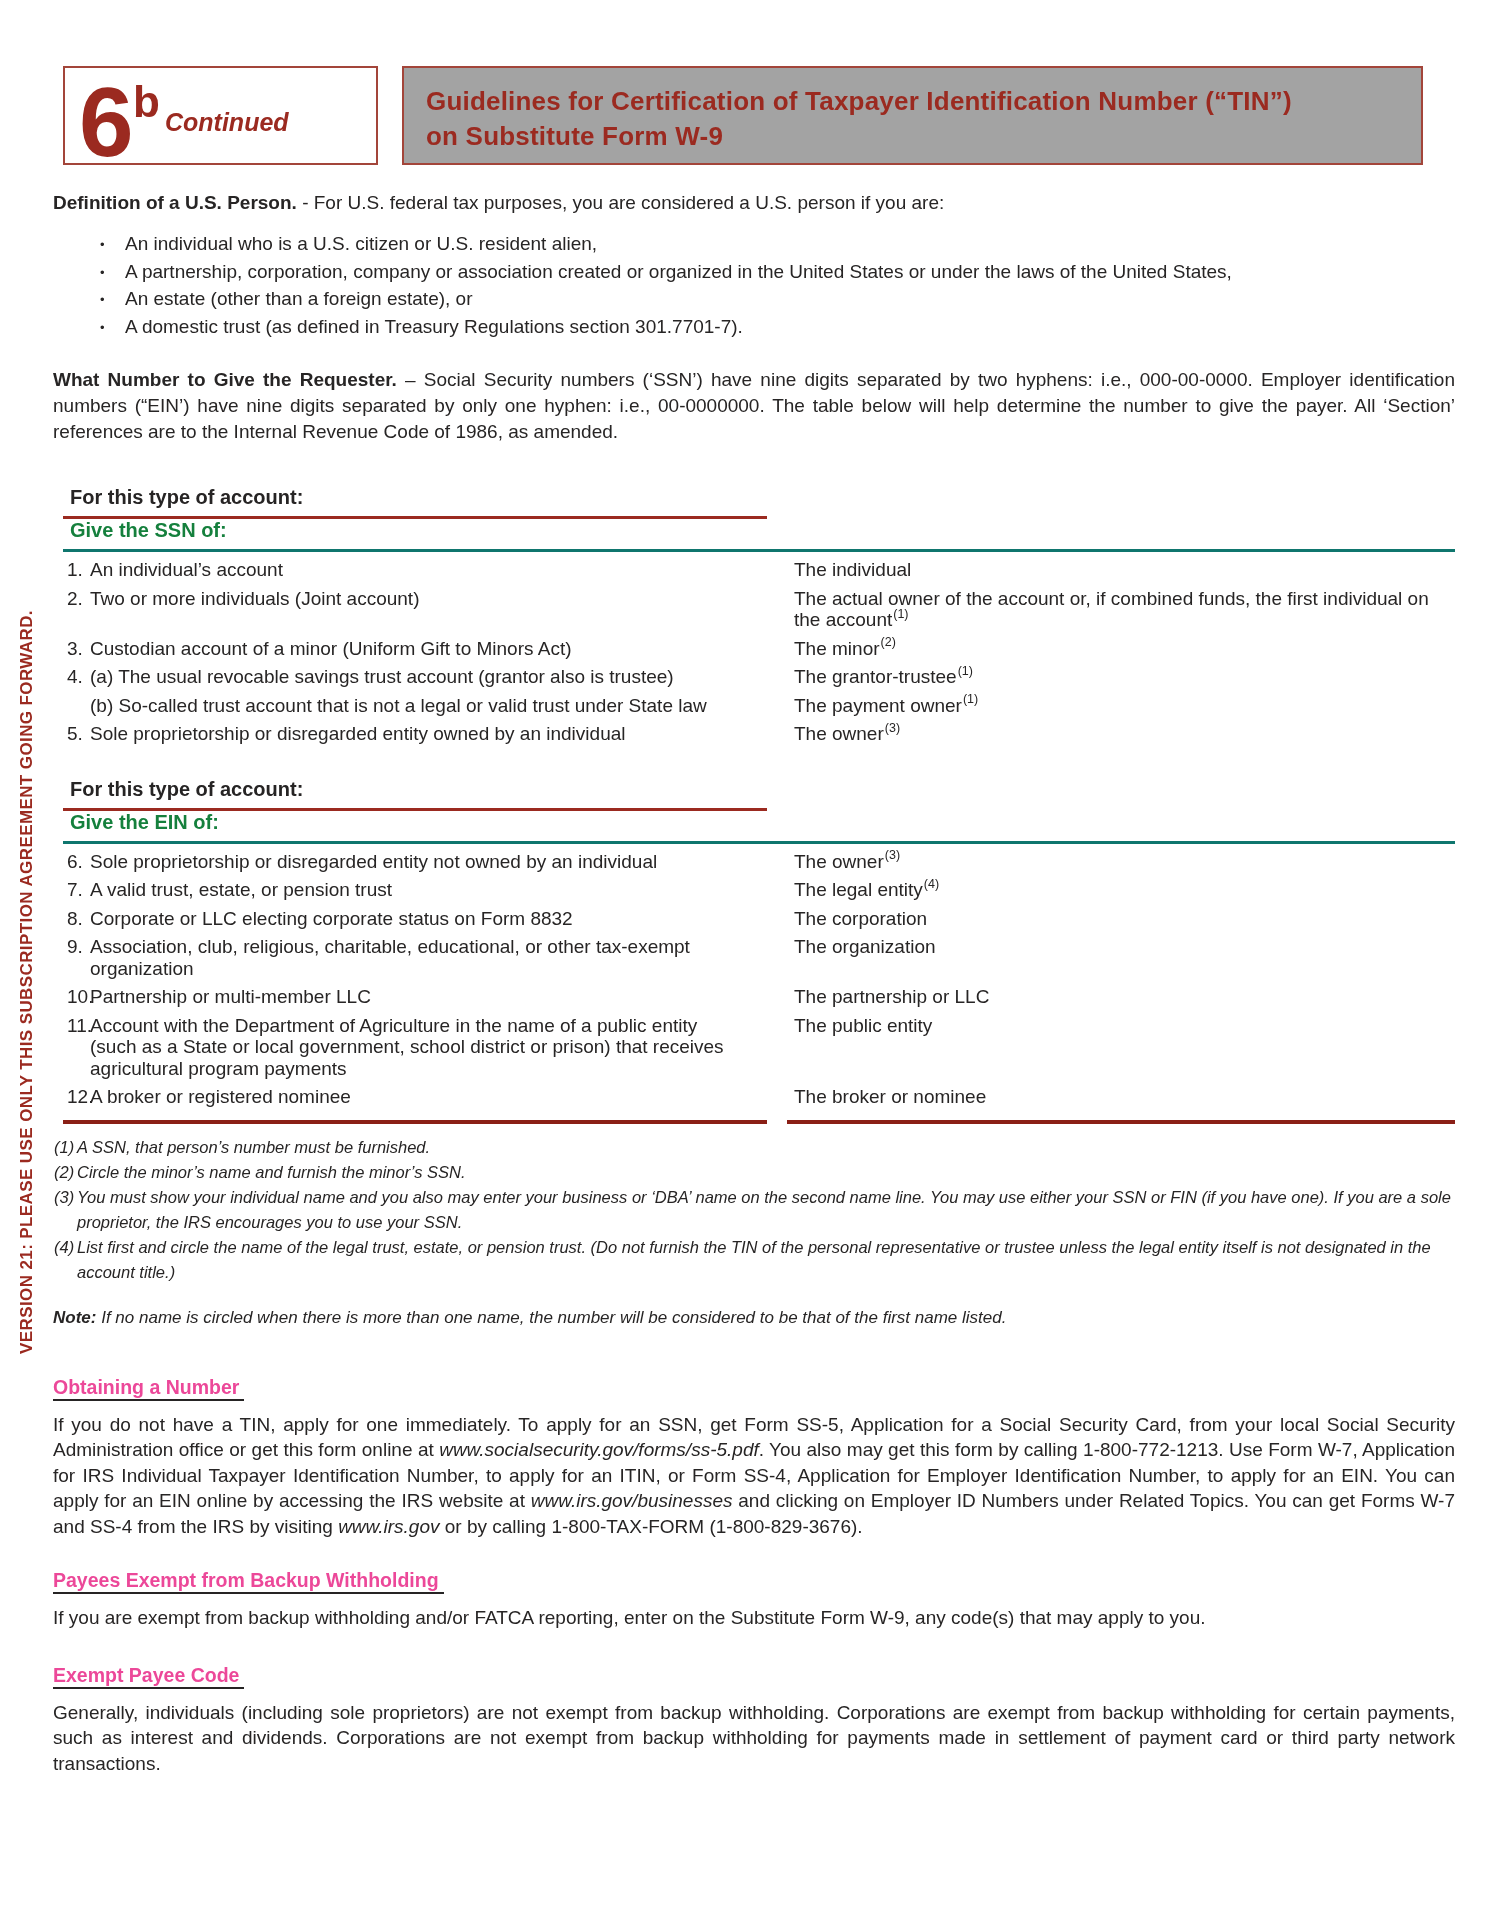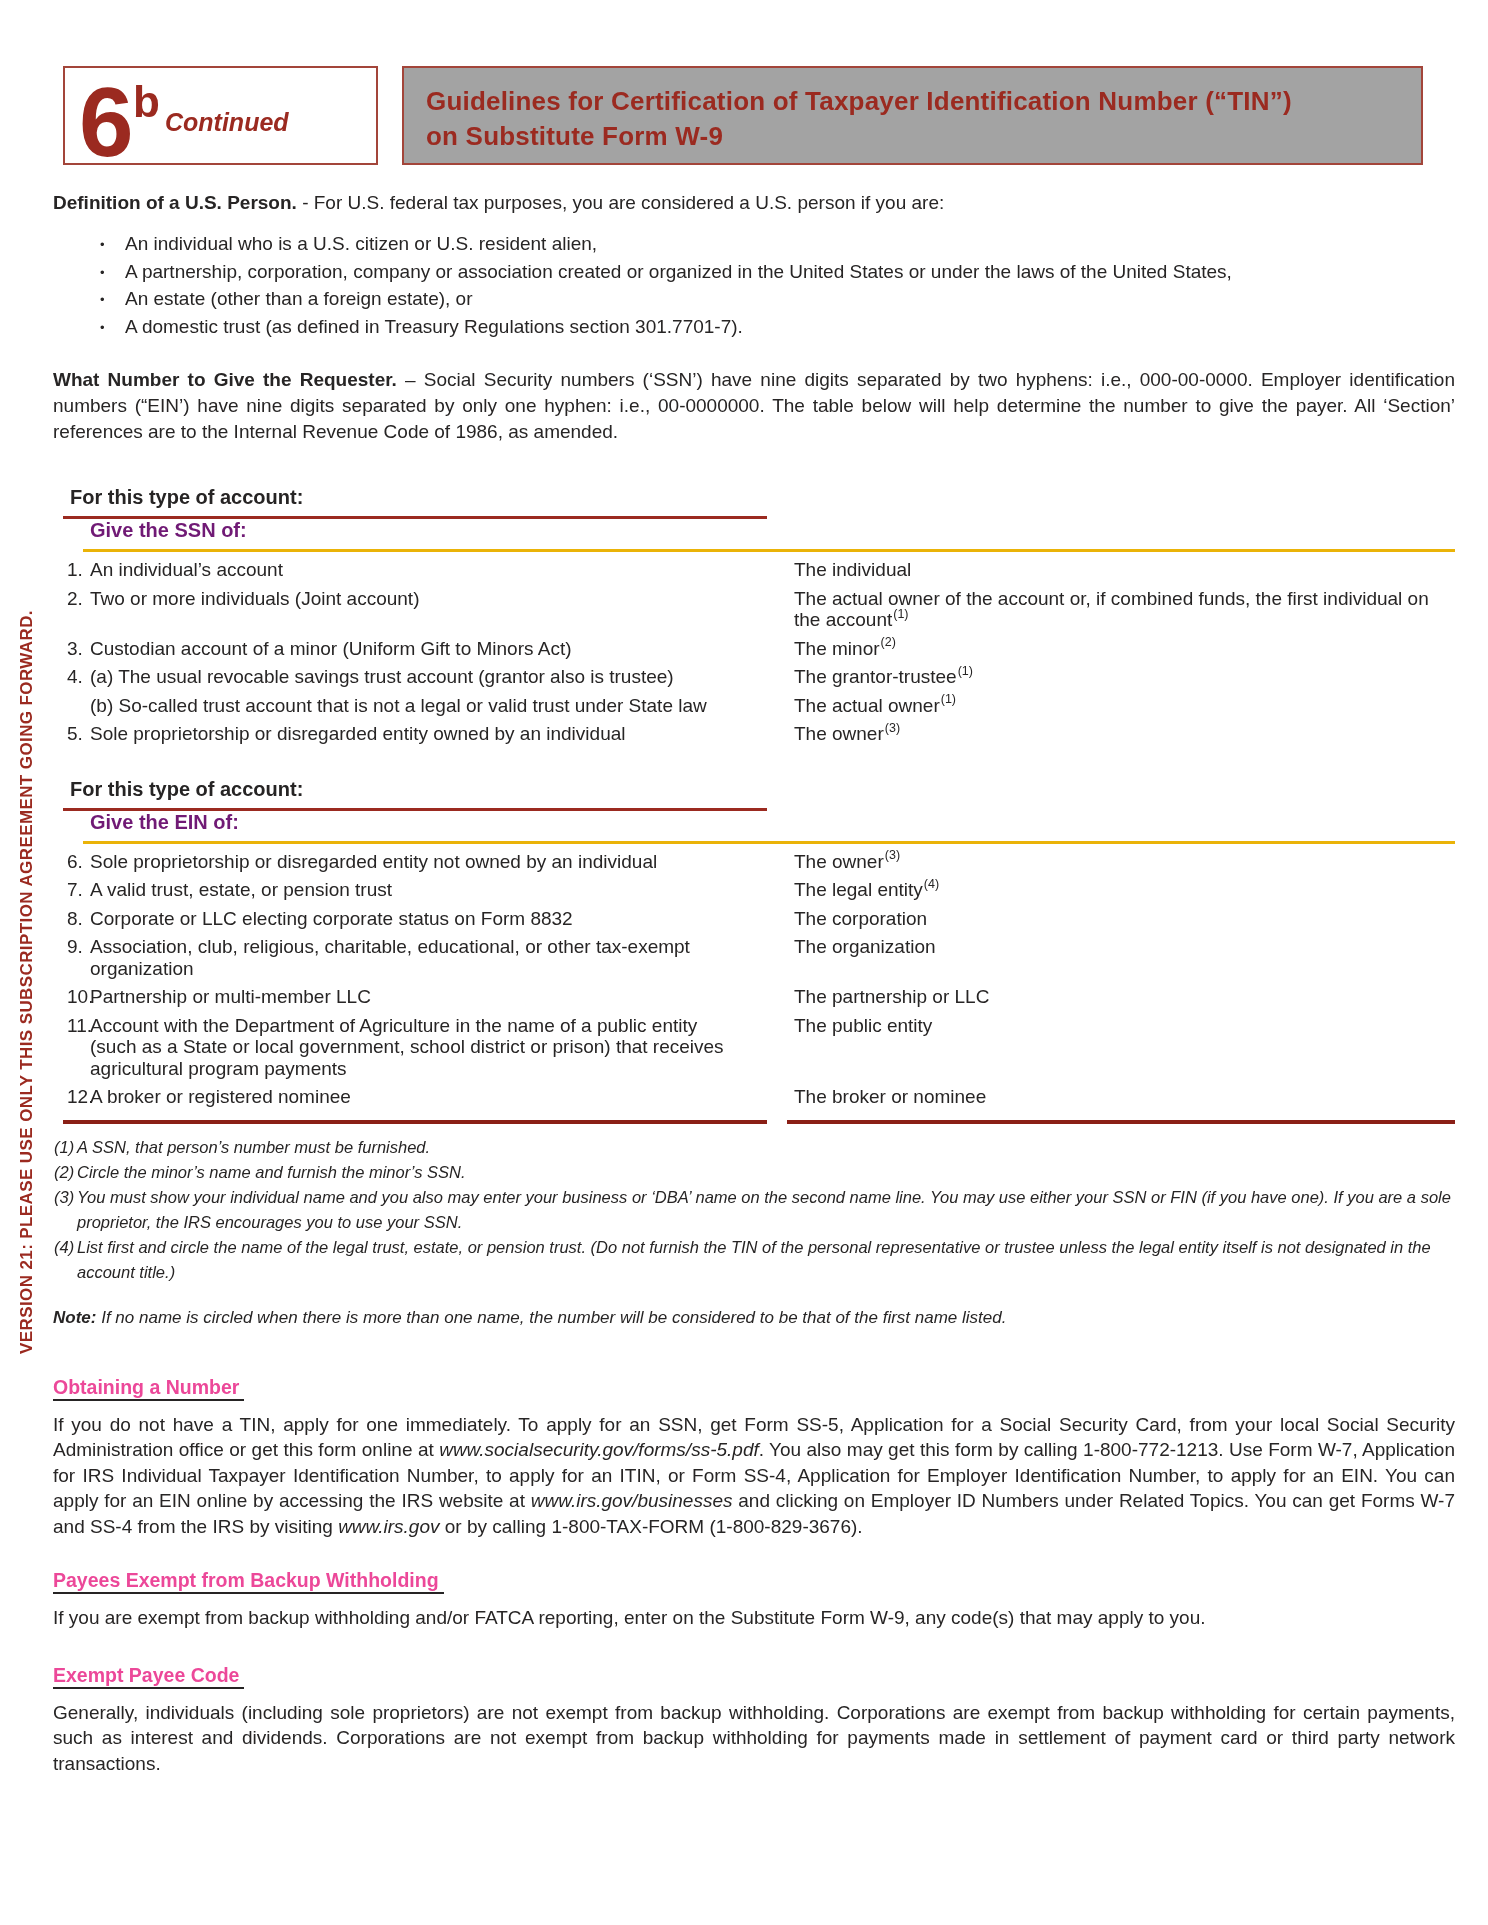--- a/index.html
+++ b/index.html
@@ -33,22 +33,22 @@
   .bullets li{font-size:19px;line-height:26.5px;}
   .bullets li::before{content:"\2022";display:inline-block;width:25px;font-size:13px;vertical-align:1px;}
   .p-what{margin-top:26px;text-align:justify;}
 
   
   .acct-table{margin:41px 0 0 10px;}
   .acct-table.second{margin-top:33px;}
   .t-head{display:flex;flex-direction:column;}
   .t-head-left{width:704px;font-size:20px;font-weight:bold;padding:0 0 7px 7px;
     border-bottom:3px solid #9b2a20;box-sizing:border-box;color:#262424;}
-  .t-head-right{flex:1;margin-left:20px;font-size:20px;font-weight:bold;padding:0 0 7px 7px;
-    border-bottom:3px solid #eab308;box-sizing:border-box;color:#701a75;}
+  .t-head-right{flex:1;font-size:20px;font-weight:bold;padding:0 0 7px 7px;
+    border-bottom:3px solid #0f766e;box-sizing:border-box;color:#15803d;}
   .t-row{display:flex;margin-top:7px;font-size:19px;line-height:21.5px;}
   .t-left{width:704px;display:flex;box-sizing:border-box;padding-right:24px;}
   .t-num{width:27px;flex-shrink:0;padding-left:4px;box-sizing:border-box;}
   .t-ltext{flex:1;}
   .t-right{flex:1;margin-left:20px;padding-left:7px;box-sizing:border-box;}
   sup.fn{font-size:12.5px;position:relative;top:-1px;vertical-align:super;line-height:0;padding-left:1px;}
   .t-close{display:flex;margin-top:12px;}
   .t-close .seg-left{width:704px;height:4px;background:#8a1f16;}
   .t-close .seg-right{flex:1;margin-left:20px;height:4px;background:#8a1f16;}
 
@@ -143,21 +143,21 @@
             <span class="t-num">4.</span>
             <span class="t-ltext">(a) The usual revocable savings trust account (grantor also is trustee)</span>
           </div>
           <div class="t-right"><span>The grantor-trustee</span><sup class="fn">(1)</sup></div>
         </div>
           <div class="t-row">
           <div class="t-left">
             <span class="t-num"></span>
             <span class="t-ltext">(b) So-called trust account that is not a legal or valid trust under State law</span>
           </div>
-          <div class="t-right"><span>The actual owner</span><sup class="fn">(1)</sup></div>
+          <div class="t-right"><span>The payment owner</span><sup class="fn">(1)</sup></div>
         </div>
           <div class="t-row">
           <div class="t-left">
             <span class="t-num">5.</span>
             <span class="t-ltext">Sole proprietorship or disregarded entity owned by an individual</span>
           </div>
           <div class="t-right"><span>The owner</span><sup class="fn">(3)</sup></div>
         </div>
         </div>
     </div>

